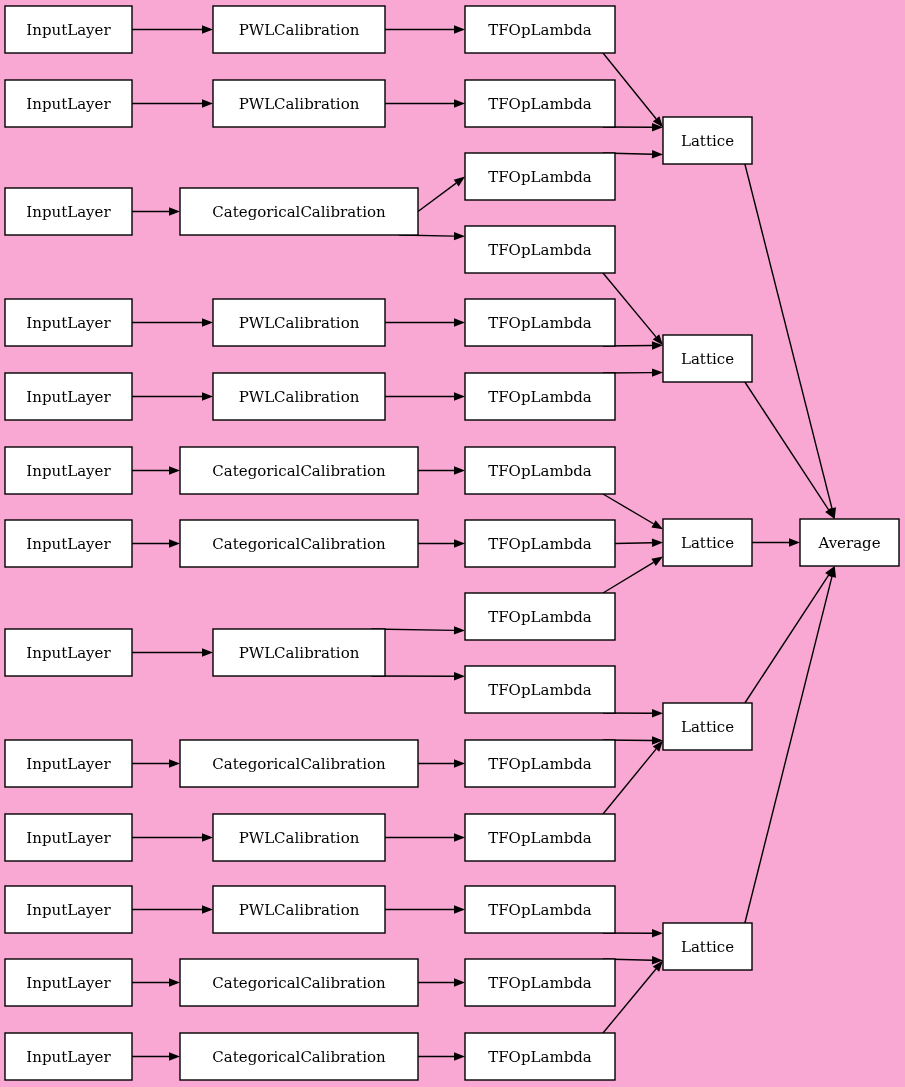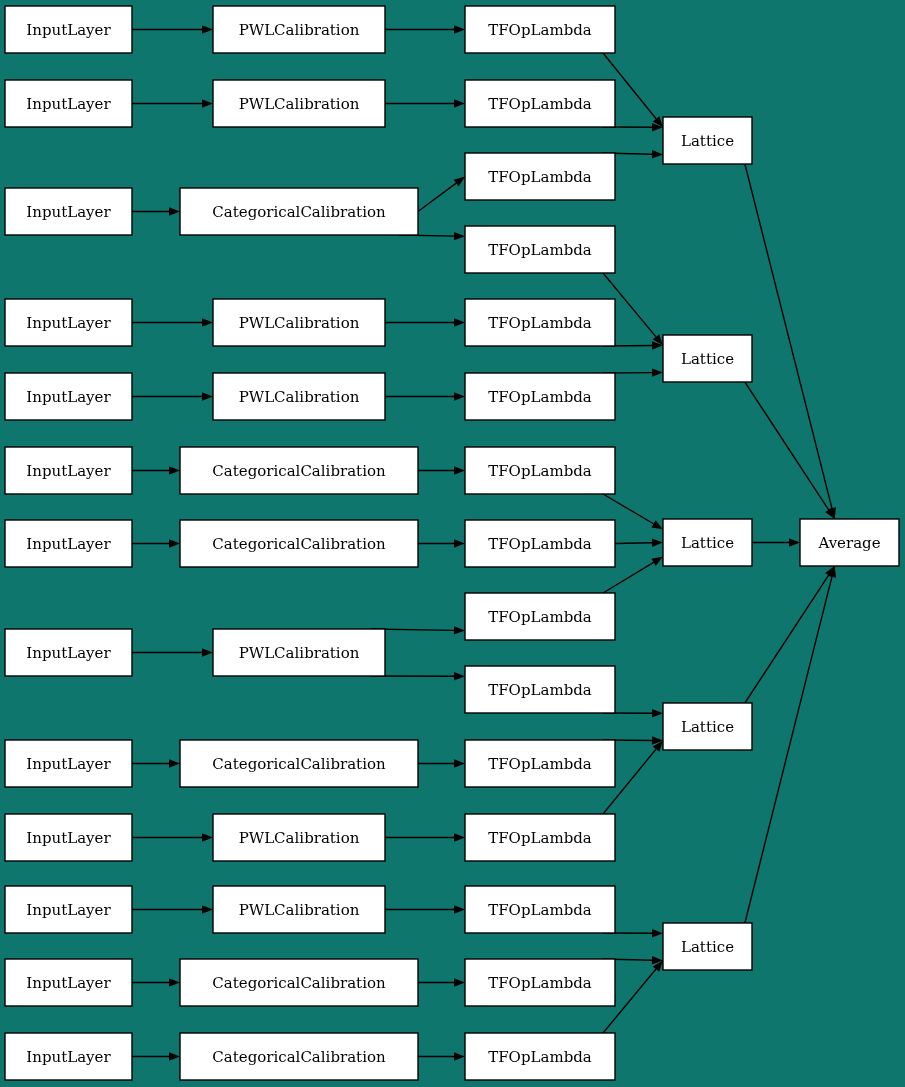--- a/index.html
+++ b/index.html
@@ -4,21 +4,21 @@
 <style>
   html, body {
     margin: 0;
     padding: 0;
     background: #ffffff;
   }
   #graph-root {
     position: relative;
     width: 905px;
     height: 1087px;
-    background: #0f766e;
+    background: #f9a8d4;
     font-family: "DejaVu Serif", "Liberation Serif", serif;
   }
   svg#graph-svg {
     display: block;
     width: 905px;
     height: 1087px;
   }
   .node-box {
     fill: #ffffff;
     stroke: #000000;

